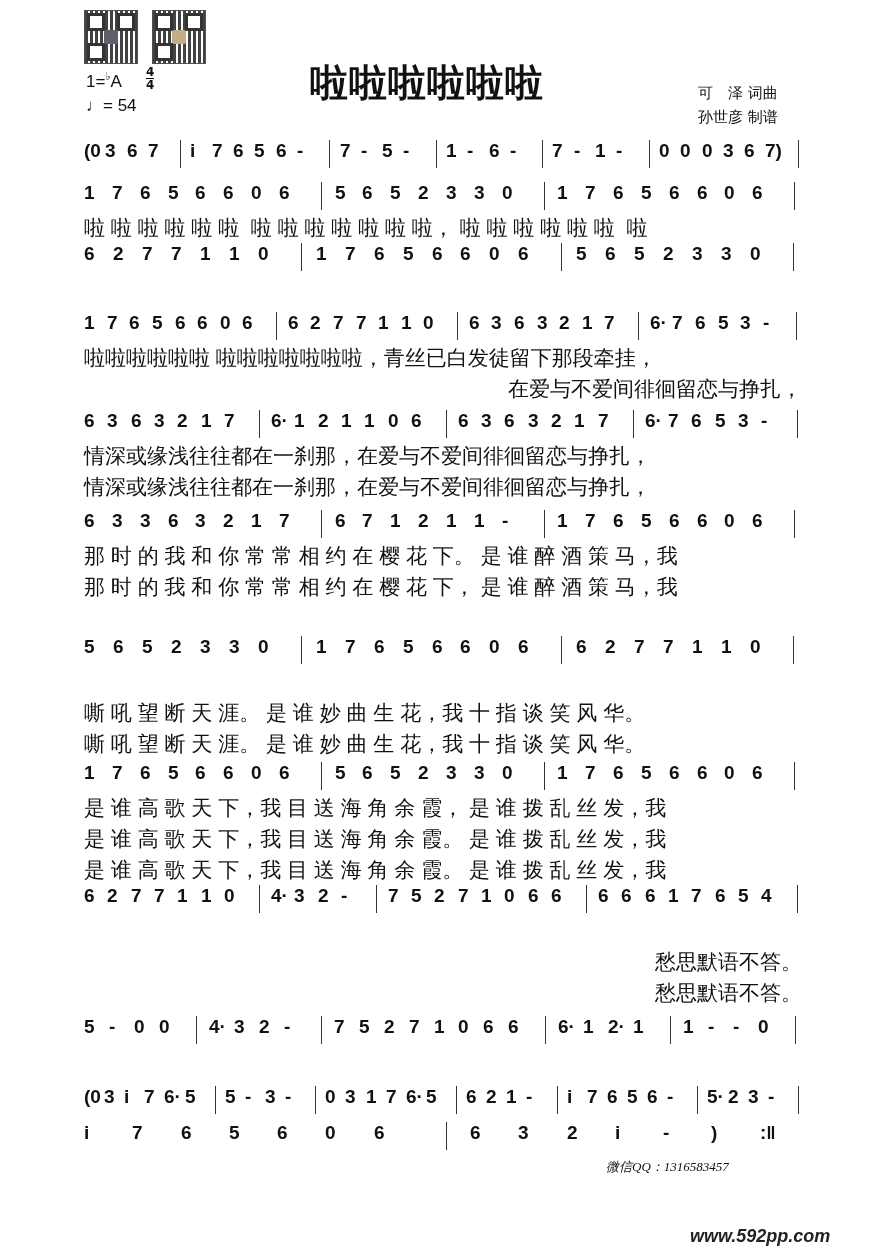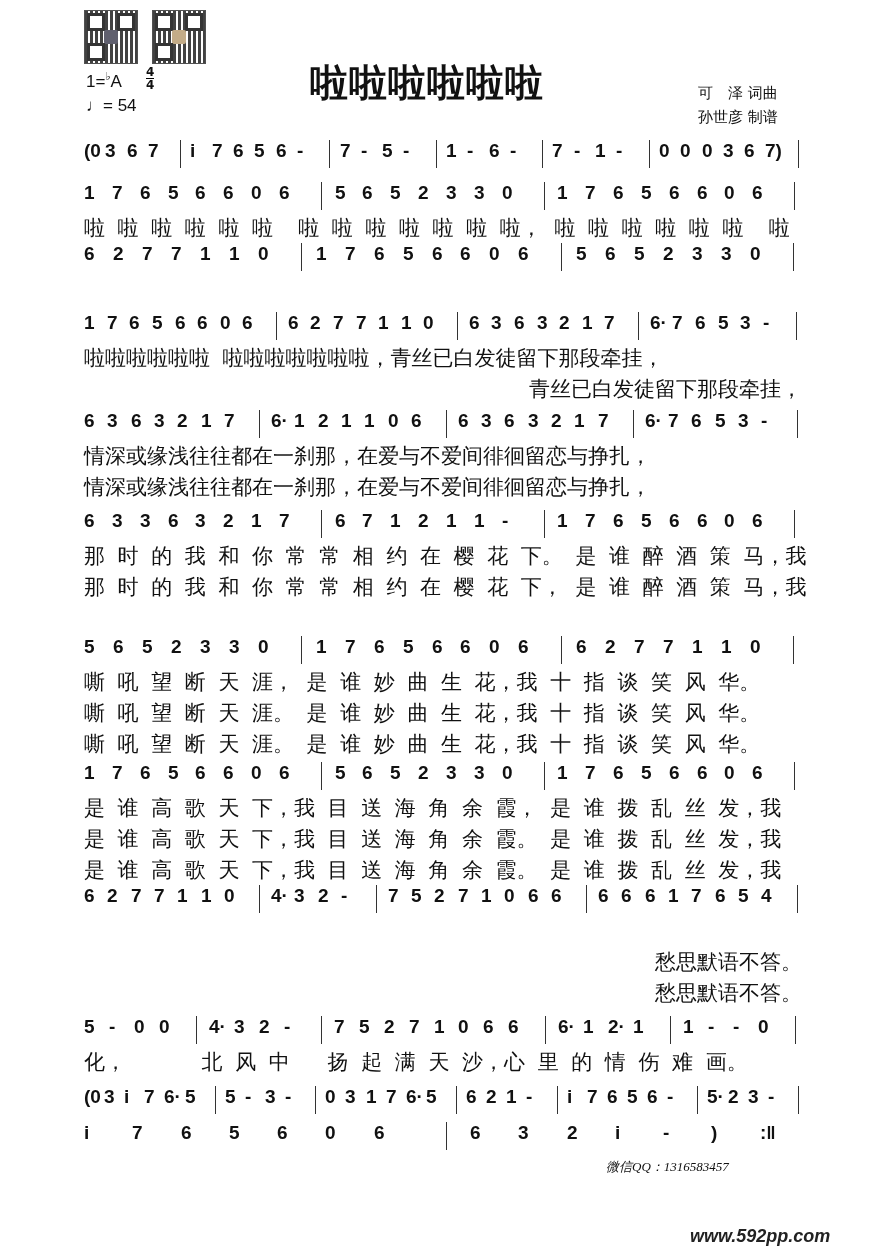--- a/index.html
+++ b/index.html
@@ -17,21 +17,21 @@
   .key sup{font-size:11px;}
   .meter{position:absolute;left:146px;top:66px;font-size:12px;line-height:12px;text-align:center;font-weight:bold;}
   .meter .fr{border-bottom:1px solid #000;}
   .tempo{position:absolute;left:86px;top:96px;font-size:17px;font-family:"Liberation Sans",sans-serif;}
   .title{position:absolute;left:310px;top:58px;font-size:38px;font-weight:bold;letter-spacing:1px;font-family:"DejaVu Serif",serif;}
   .credit{position:absolute;left:698px;font-size:15px;font-family:"DejaVu Serif",serif;}
   .sys{position:absolute;left:84px;width:724px;}
   .notes{position:relative;height:30px;font-family:"Liberation Sans",sans-serif;font-weight:bold;font-size:19px;white-space:nowrap;}
   .notes span{position:absolute;top:0;}
   .bar{position:absolute;top:0;width:1px;height:28px;background:#333;}
-  .lyr{position:absolute;font-size:21px;font-family:Liberation Mono, monospace;white-space:pre;letter-spacing:0;}
+  .lyr{position:absolute;font-size:21px;font-family:Liberation Sans, sans-serif;white-space:pre;letter-spacing:0;}
   .wm{position:absolute;left:606px;top:1158px;font-style:italic;font-size:13px;font-family:"Liberation Serif",serif;}
   .site{position:absolute;left:690px;top:1226px;font-style:italic;font-weight:bold;font-size:18px;font-family:"Liberation Sans",sans-serif;color:#222;}
 </style>
 </head>
 <body>
 
 <div id="qr1" class="qr">
     <div class="c"></div>
     <div class="logo"></div>
   </div>
@@ -179,21 +179,21 @@
         <div class="bar" style="left: 554.312px;"></div>
         <span style="left: 566px;">6·</span>
         <span style="left: 588px;">7</span>
         <span style="left: 611px;">6</span>
         <span style="left: 634px;">5</span>
         <span style="left: 656px;">3</span>
         <span style="left: 679px;">-</span>
         <div class="bar" style="left: 712.312px;"></div>
       </div>
       <div class="lyr" style="top: 32px; left: 0px;">啦啦啦啦啦啦 啦啦啦啦啦啦啦，青丝已白发徒留下那段牵挂，</div>
-      <div class="lyr" style="top: 63px; right: 6px;">青丝已白发徒留下那段牵挂，</div>
+      <div class="lyr" style="top: 63px; right: 6px;">在爱与不爱间徘徊留恋与挣扎，</div>
     </div>
     <div class="sys" style="top: 410px;">
       <div class="notes">
         <span style="left: 0px;">6</span>
         <span style="left: 23px;">3</span>
         <span style="left: 47px;">6</span>
         <span style="left: 70px;">3</span>
         <span style="left: 93px;">2</span>
         <span style="left: 117px;">1</span>
         <span style="left: 140px;">7</span>
@@ -278,21 +278,20 @@
         <div class="bar" style="left: 477.48px;"></div>
         <span style="left: 492px;">6</span>
         <span style="left: 521px;">2</span>
         <span style="left: 550px;">7</span>
         <span style="left: 579px;">7</span>
         <span style="left: 608px;">1</span>
         <span style="left: 637px;">1</span>
         <span style="left: 666px;">0</span>
         <div class="bar" style="left: 709.48px;"></div>
       </div>
-      <div class="lyr" style="top: 32px; left: 0px;">嘶 吼 望 断 天 涯， 是 谁 妙 曲 生 花，我 十 指 谈 笑 风 华。</div>
       <div class="lyr" style="top: 63px; left: 0px;">嘶 吼 望 断 天 涯。 是 谁 妙 曲 生 花，我 十 指 谈 笑 风 华。</div>
       <div class="lyr" style="top: 94px; left: 0px;">嘶 吼 望 断 天 涯。 是 谁 妙 曲 生 花，我 十 指 谈 笑 风 华。</div>
     </div>
     <div class="sys" style="top: 762px;">
       <div class="notes">
         <span style="left: 0px;">1</span>
         <span style="left: 28px;">7</span>
         <span style="left: 56px;">6</span>
         <span style="left: 84px;">5</span>
         <span style="left: 111px;">6</span>
@@ -384,21 +383,20 @@
         <span style="left: 499px;">1</span>
         <span style="left: 524px;">2·</span>
         <span style="left: 549px;">1</span>
         <div class="bar" style="left: 586.483px;"></div>
         <span style="left: 599px;">1</span>
         <span style="left: 624px;">-</span>
         <span style="left: 649px;">-</span>
         <span style="left: 674px;">0</span>
         <div class="bar" style="left: 711.483px;"></div>
       </div>
-      <div class="lyr" style="top: 32px; left: 0px;">化，      北 风 中   扬 起 满 天 沙，心 里 的 情 伤 难 画。</div>
     </div>
     <div class="sys" style="top: 1086px;">
       <div class="notes">
         <span style="left: 0px;">(0</span>
         <span style="left: 20px;">3</span>
         <span style="left: 40px;">i</span>
         <span style="left: 60px;">7</span>
         <span style="left: 80px;">6·</span>
         <span style="left: 101px;">5</span>
         <div class="bar" style="left: 131.056px;"></div>

